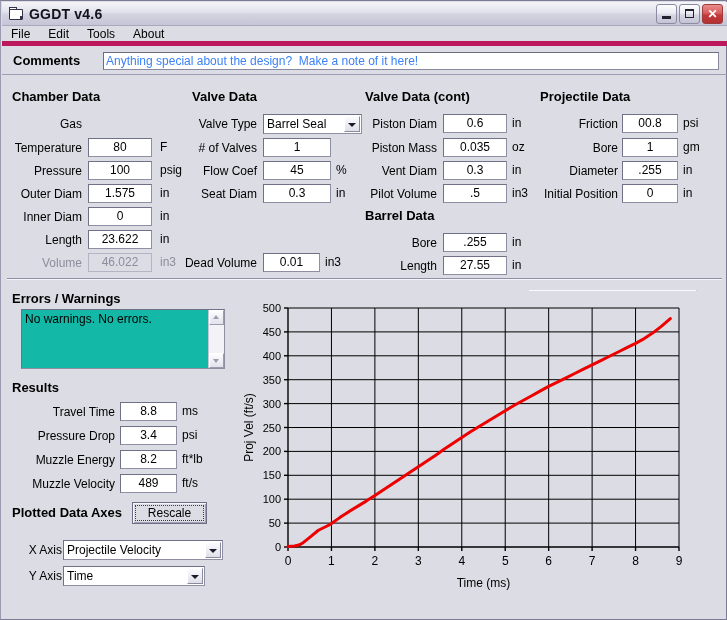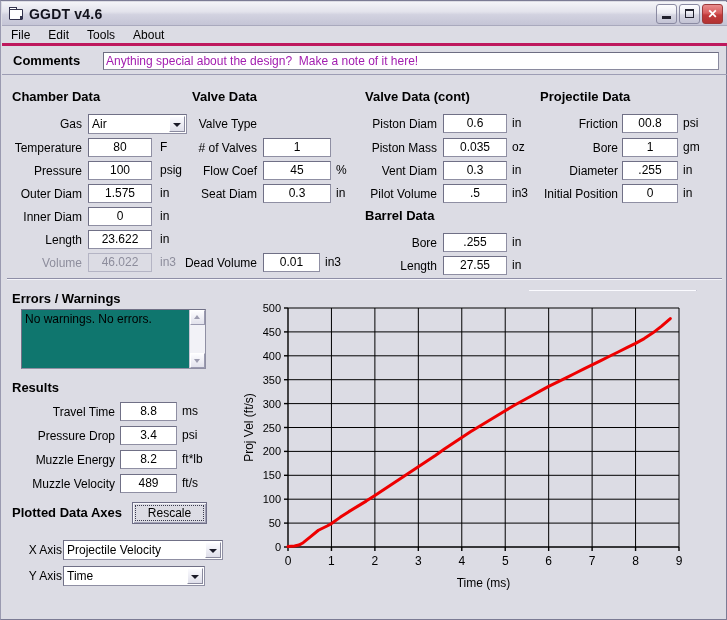--- a/index.html
+++ b/index.html
@@ -55,37 +55,37 @@
   }
   .wbtn .gl{position:absolute;left:50%;top:50%;transform:translate(-50%,-50%);
     font-size:11px;color:#22222e;line-height:1;}
   .wbtn.close .gl{color:#fff;font-weight:bold;font-size:12px;}
   .min-bar{position:absolute;left:5px;bottom:4px;width:9px;height:3px;background:#22222e;}
   .max-sq{position:absolute;left:5px;top:4px;width:9px;height:9px;border:1px solid #22222e;border-top-width:2px;box-sizing:border-box;}
 
   
   .menubar{
     position:absolute;left:1px;top:25px;width:725px;height:20px;
-    background:#dcdce4;border-bottom:3px solid #be185d;
+    background:#dcdce4;border-bottom:5px solid #be185d;
     display:flex;align-items:center;box-sizing:border-box;
   }
   .menuitem{font-size:12px;color:#000;padding:2px 9px;cursor:default;}
 
   
   .comments-row{
     position:absolute;left:1px;top:46px;width:725px;height:28px;
     display:flex;align-items:center;box-sizing:border-box;
     border-bottom:1px solid #9d9db4;
   }
   .comments-label{font-size:13px;font-weight:bold;color:#000;margin-left:11px;width:90px;}
   .comments-input{
     flex:1;height:18px;margin-right:8px;box-sizing:border-box;
     background:#fff;border:1px solid #8a8a9e;
     border-top-color:#6d6d82;border-left-color:#6d6d82;
-    font-family:"Liberation Sans",sans-serif;font-size:12px;color:#a21caf;
+    font-family:"Liberation Sans",sans-serif;font-size:12px;color:#3b82f6;
     padding:0 2px;line-height:16px;
   }
 
   
   .top-panel{position:absolute;left:1px;top:75px;width:725px;height:202px;}
   .divider{
     position:absolute;left:6px;top:277px;width:715px;height:0;
     border-top:1px solid #8e8ea6;border-bottom:1px solid #f4f4fa;
   }
   .bottom-panel{position:absolute;left:1px;top:280px;width:725px;height:338px;}
@@ -134,22 +134,22 @@
     background:#dcdce4;
     border:1px solid #9a9ab0;
     border-top-color:#fbfbff;border-left-color:#fbfbff;
     box-shadow:inset -1px -1px 0 #8a8aa0, inset 1px 1px 0 #f0f0f6;
     font-size:13px;color:#a9a9ba;text-shadow:1px 1px 0 #fdfdff;
     display:flex;align-items:center;justify-content:center;
   }
 
   
   .errbox{
-    position:absolute;left:19px;top:28px;width:185px;height:60px;
-    box-sizing:border-box;background:#0f766e;
+    position:absolute;left:19px;top:28px;width:204px;height:60px;
+    box-sizing:border-box;background:#14b8a6;
     border:1px solid #8f8fa3;border-top-color:#707086;border-left-color:#707086;
   }
   .errtext{
     position:absolute;left:3px;top:2px;font-size:12px;color:#000;white-space:nowrap;
   }
   .scrollbar{
     position:absolute;right:0px;top:0px;width:15px;bottom:0px;
     background:#f2f2f7;border-left:1px solid #c6c6d4;
   }
   .sb-btn{
@@ -216,24 +216,20 @@
 
   <div class="comments-row">
     <div class="comments-label">Comments</div>
     <input class="comments-input" type="text" value="Anything special about the design?  Make a note of it here!" style="">
   </div>
 
   <div class="top-panel">
 
     <div class="grp-title" style="left:10px;top:13px;text-align:center;">Chamber Data</div>
     <div class="fld-label" style="left:0px;top:41px;width:80px;">Gas</div>
-    <div class="combo" style="left:86px;top:38px;width:99px;">
-      <span>Air</span>
-      <span class="arrow"></span>
-    </div>
 
     <div class="fld-label" style="left:0px;top:65px;width:80px;">Temperature</div>
     <div class="tbox" style="left:86px;top:62px;width:64px;">80</div>
     <div class="unit" style="left:158px;top:64px;">F</div>
 
     <div class="fld-label" style="left:0px;top:88px;width:80px;">Pressure</div>
     <div class="tbox" style="left:86px;top:85px;width:64px;">100</div>
     <div class="unit" style="left:158px;top:87px;">psig</div>
 
     <div class="fld-label" style="left:0px;top:111px;width:80px;">Outer Diam</div>
@@ -247,20 +243,24 @@
     <div class="fld-label" style="left:0px;top:157px;width:80px;">Length</div>
     <div class="tbox" style="left:86px;top:154px;width:64px;">23.622</div>
     <div class="unit" style="left:158px;top:156px;">in</div>
 
     <div class="fld-label dim" style="left:0px;top:180px;width:80px;text-align:right;">Volume</div>
     <div class="tbox dim" style="left:86px;top:177px;width:64px;">46.022</div>
     <div class="unit dim" style="left:158px;top:179px;">in3</div>
 
     <div class="grp-title" style="left:190px;top:13px;">Valve Data</div>
     <div class="fld-label" style="left:180px;top:41px;width:75px;">Valve Type</div>
+    <div class="combo" style="left:261px;top:38px;width:99px;">
+      <span>Barrel Seal</span>
+      <span class="arrow"></span>
+    </div>
 
     <div class="fld-label" style="left:180px;top:65px;width:75px;"># of Valves</div>
     <div class="tbox" style="left:261px;top:62px;width:68px;">1</div>
 
     <div class="fld-label" style="left:180px;top:88px;width:75px;">Flow Coef</div>
     <div class="tbox" style="left:261px;top:85px;width:68px;">45</div>
     <div class="unit" style="left:334px;top:87px;">%</div>
 
     <div class="fld-label" style="left:180px;top:111px;width:75px;">Seat Diam</div>
     <div class="tbox" style="left:261px;top:108px;width:68px;">0.3</div>

